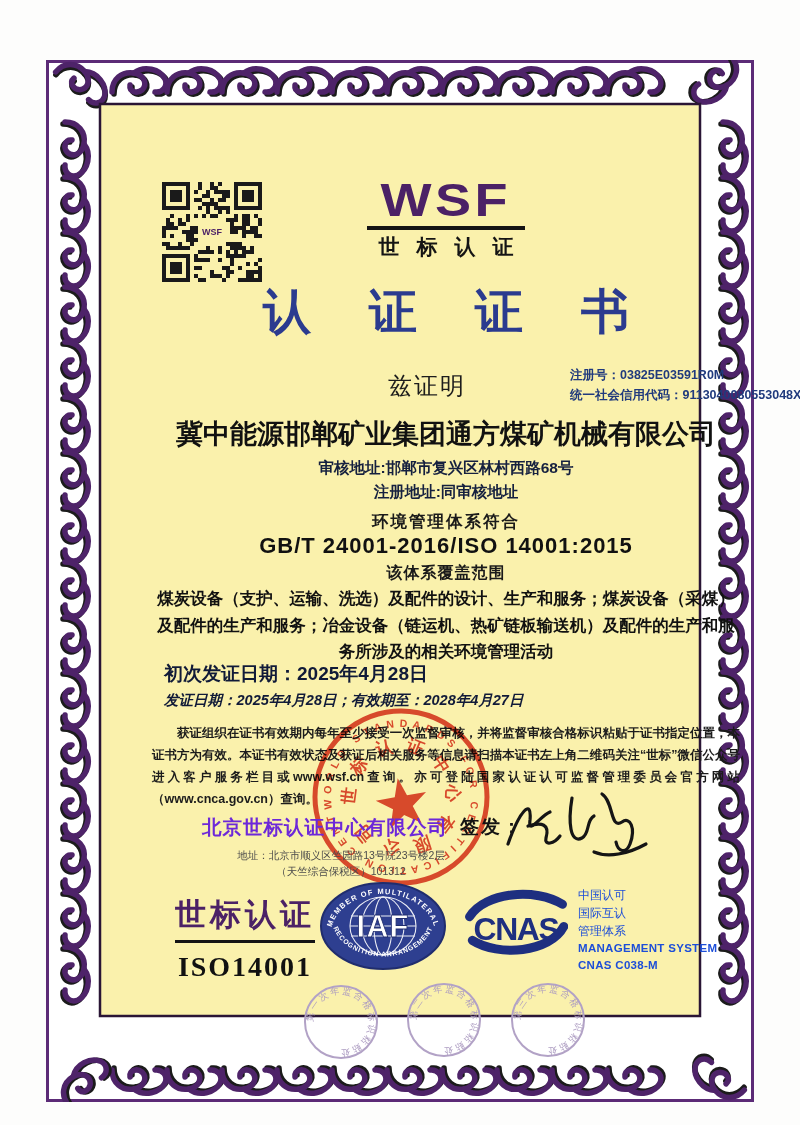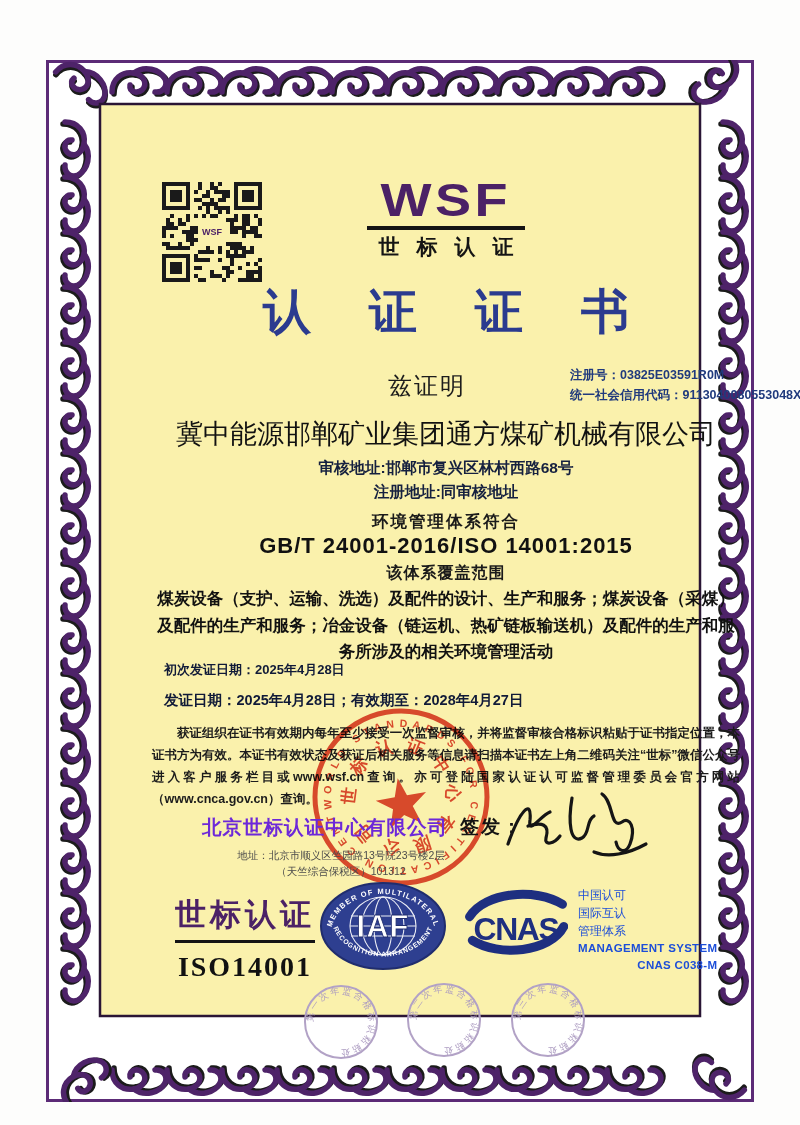--- a/index.html
+++ b/index.html
@@ -12,48 +12,48 @@
   
   .qr{left:16px;top:18px;width:100px;height:100px;}
   .logo{top:12px;}
   .logo-wsf{font-size:47px;font-weight:bold;color:#4b2166;letter-spacing:3px;line-height:1;transform:scale(1.15,1.0);display:inline-block;}
   .logo-rule{width:158px;height:4px;background:#141414;margin:3px auto 4px auto;}
   .logo-sub{font-size:21px;font-weight:bold;color:#141414;letter-spacing:17px;padding-left:17px;line-height:1.2;}
   .title{top:122px;font-size:48px;font-weight:bold;color:#2b3b8f;letter-spacing:58px;padding-left:58px;line-height:1.1;text-align:center;}
   .certify{left:242px;top:206px;font-size:24px;color:#1c1c1c;letter-spacing:2px;}
   .regblock{left:424px;top:201px;font-size:12.5px;font-weight:bold;color:#203a7d;line-height:1.6;white-space:nowrap;}
   
-  .company{top:252px;font-size:27px;font-weight:normal;color:#111;white-space:nowrap;}
+  .company{top:252px;font-size:27px;font-weight:bold;color:#111;white-space:nowrap;}
   .addr1{top:294px;font-size:15.5px;font-weight:bold;color:#15203f;}
   .addr2{top:318px;font-size:15.5px;font-weight:bold;color:#15203f;}
   
   .sysline{top:347px;font-size:16.5px;font-weight:bold;color:#1a1a1a;letter-spacing:2px;}
   .stdcode{top:369px;font-size:22px;font-weight:bold;color:#111;letter-spacing:1px;}
   .scopehead{top:399px;font-size:16px;font-weight:bold;color:#1a1a1a;letter-spacing:1px;}
   .scopetext{top:421px;left:6px;width:588px;font-size:16.5px;font-weight:bold;color:#111;line-height:1.62;text-align:center;}
   
-  .date1{left:18px;top:497px;font-size:13px;font-weight:bold;color:#101a38;}
-  .date2{left:18px;top:527px;font-size:14.5px;font-weight:bold;color:#101a38;}
+  .date1{left:18px;top:497px;font-size:19px;font-weight:bold;color:#101a38;}
+  .date2{left:18px;top:527px;font-size:14.5px;font-weight:bold;color:#101a38;font-style:italic;}
   
   .notice{left:6px;top:559px;width:588px;font-size:12.5px;font-weight:bold;color:#1c1c1c;line-height:1.75;text-align:justify;text-indent:2em;}
   
   .issuer{left:56px;top:650px;font-size:19.5px;font-weight:bold;color:#6d28d9;letter-spacing:1px;}
   .issuer-addr{left:30px;top:684px;width:330px;text-align:center;font-size:10.5px;color:#4c4c4c;line-height:1.5;}
   .signlabel{left:314px;top:650px;font-size:19px;font-weight:bold;color:#141414;letter-spacing:2px;}
   .signature{left:352px;top:618px;width:160px;height:96px;}
   .stamp{left:150px;top:528px;width:210px;height:210px;opacity:0.9;mix-blend-mode:multiply;}
   
   .brand{left:24px;top:730px;width:150px;text-align:center;}
   .brand-cn{font-size:31px;font-weight:bold;color:#4b2166;letter-spacing:4px;white-space:nowrap;}
   .brand-rule{width:140px;height:3px;background:#141414;margin:4px auto 8px auto;}
   .brand-iso{font-size:28px;font-weight:bold;color:#111;font-family:"Liberation Serif",serif;letter-spacing:2px;}
   .iaf{left:172px;top:716px;width:130px;height:92px;}
   .cnas{left:318px;top:722px;width:104px;height:74px;}
   .cnastext{left:432px;top:722px;font-size:12px;color:#1d4ed8;line-height:1.5;white-space:nowrap;}
-  .cnastext .en{font-size:11.5px;font-weight:bold;letter-spacing:0.3px;text-align:right;}
+  .cnastext .en{font-size:11.5px;font-weight:bold;letter-spacing:0.3px;}
   .pcircle{width:84px;height:84px;}
   .pc1{left:153px;top:816px;} .pc2{left:256px;top:814px;} .pc3{left:360px;top:814px;}
   svg text{font-family:"Liberation Sans",sans-serif;}
 </style>
 </head>
 <body>
 
 <div class="cert-outer">
 
   <svg id="frame" viewBox="0 0 708 1042">

